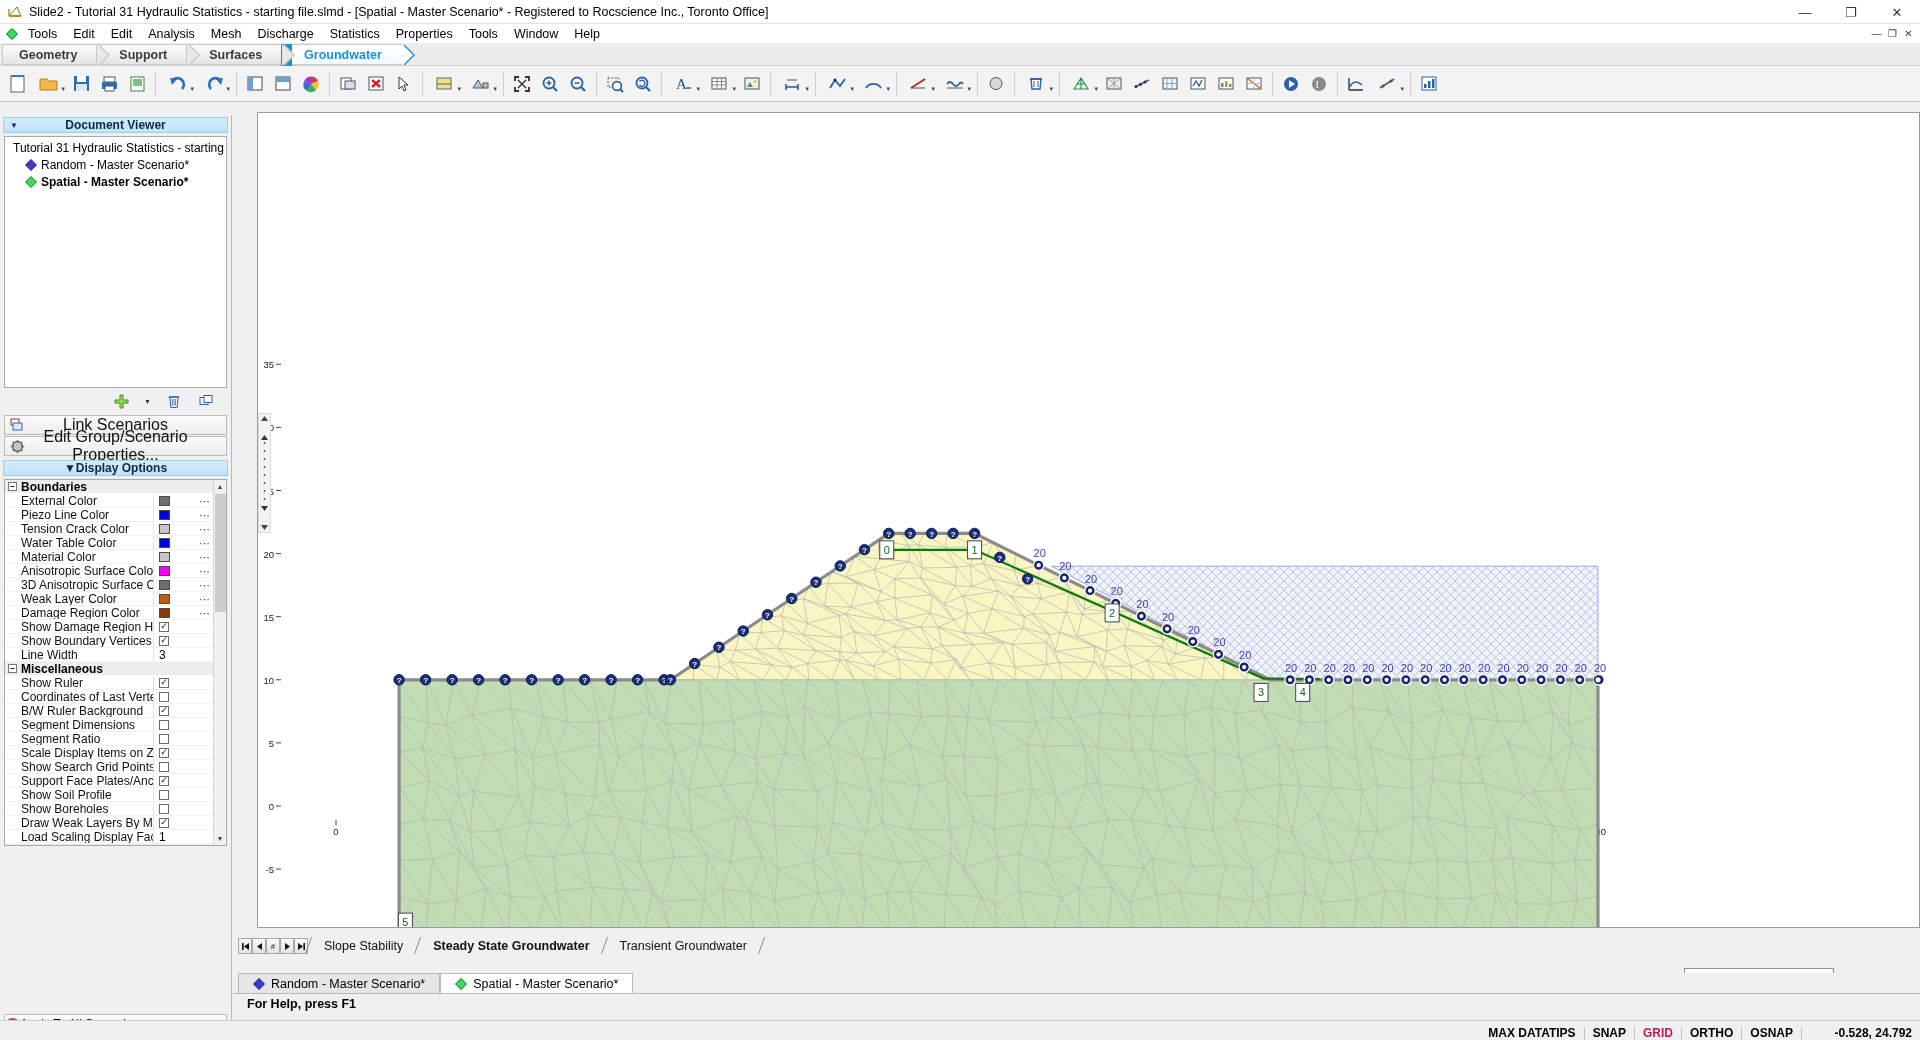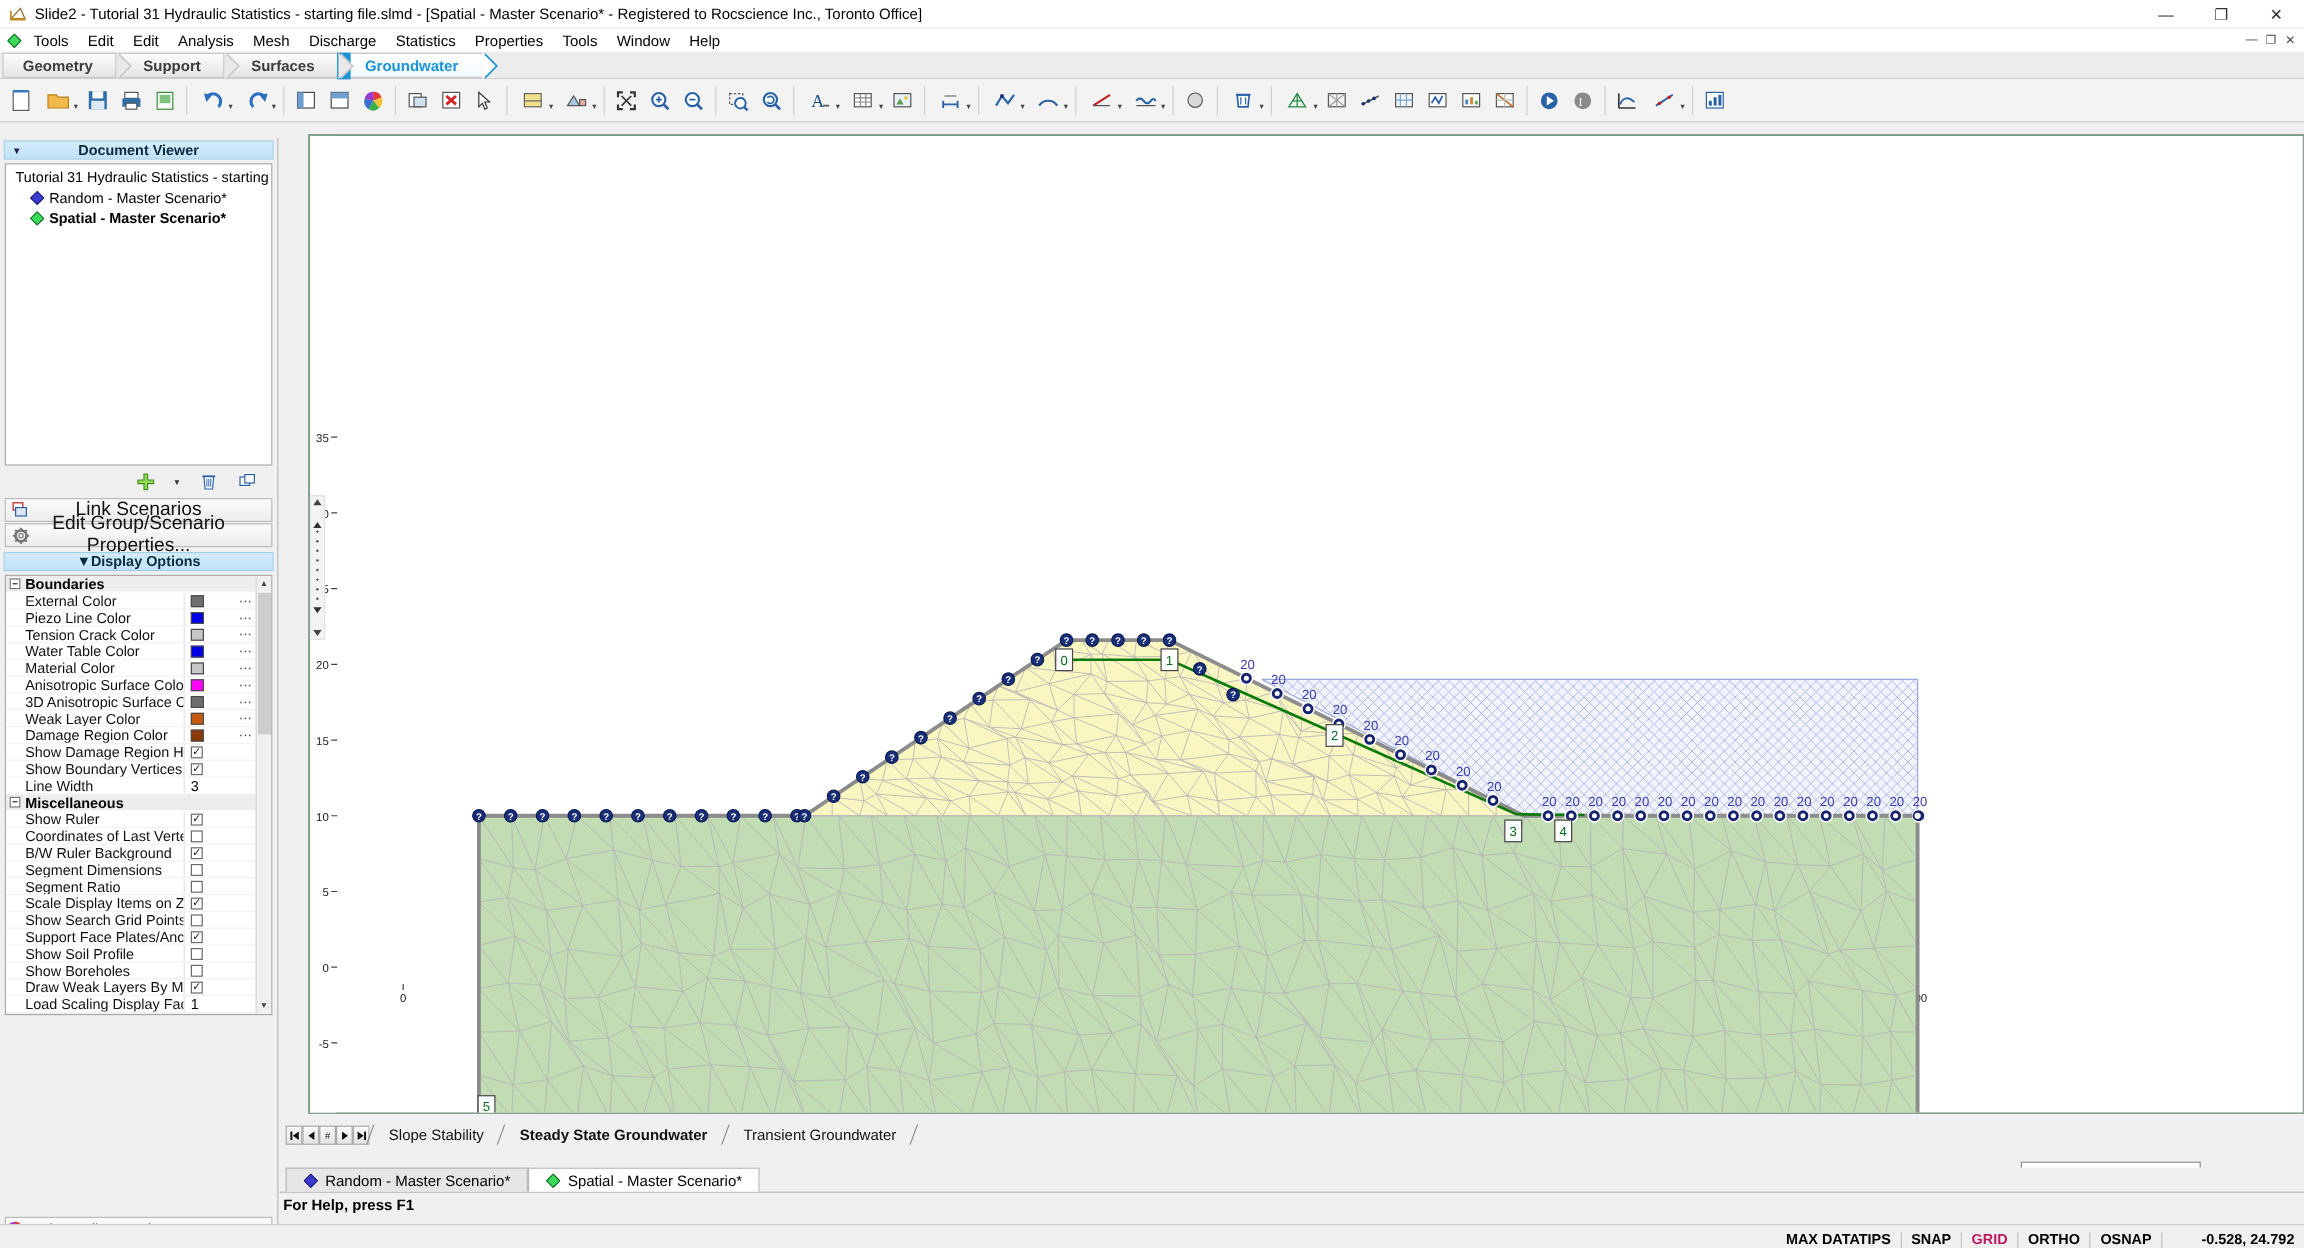--- a/index.html
+++ b/index.html
@@ -167,21 +167,21 @@
     background:#f0f0f0; display:flex; align-items:flex-end; padding-left:5px;
     border-bottom:1px solid #b9b9b9;
   }
   .mdi-tab {
     height:20px; display:flex; align-items:center; gap:6px; padding:0 14px;
     font-size:12.5px; border:1px solid #b9b9b9; border-bottom:none; background:#e6e6e6;
   }
   .mdi-tab.active { background:#fff; }
   .helpbar {
     position:absolute; left:0; right:0; bottom:0; height:20px;
-    display:flex; align-items:center; font-size:12.5px; font-weight:bold; padding-left:3px;
+    display:flex; align-items:center; font-size:12.5px; font-weight:bold; padding-left:14px;
   }
   .boxfield {
     position:absolute; right:86px; bottom:28px; width:150px; height:18px;
     background:#fff; border:1px solid #8d8d8d;
   }
 
   
   .statusbar {
     position:absolute; left:0; right:0; bottom:0; height:20px;
     background:#f0f0f0; border-top:1px solid #cfcfcf;

